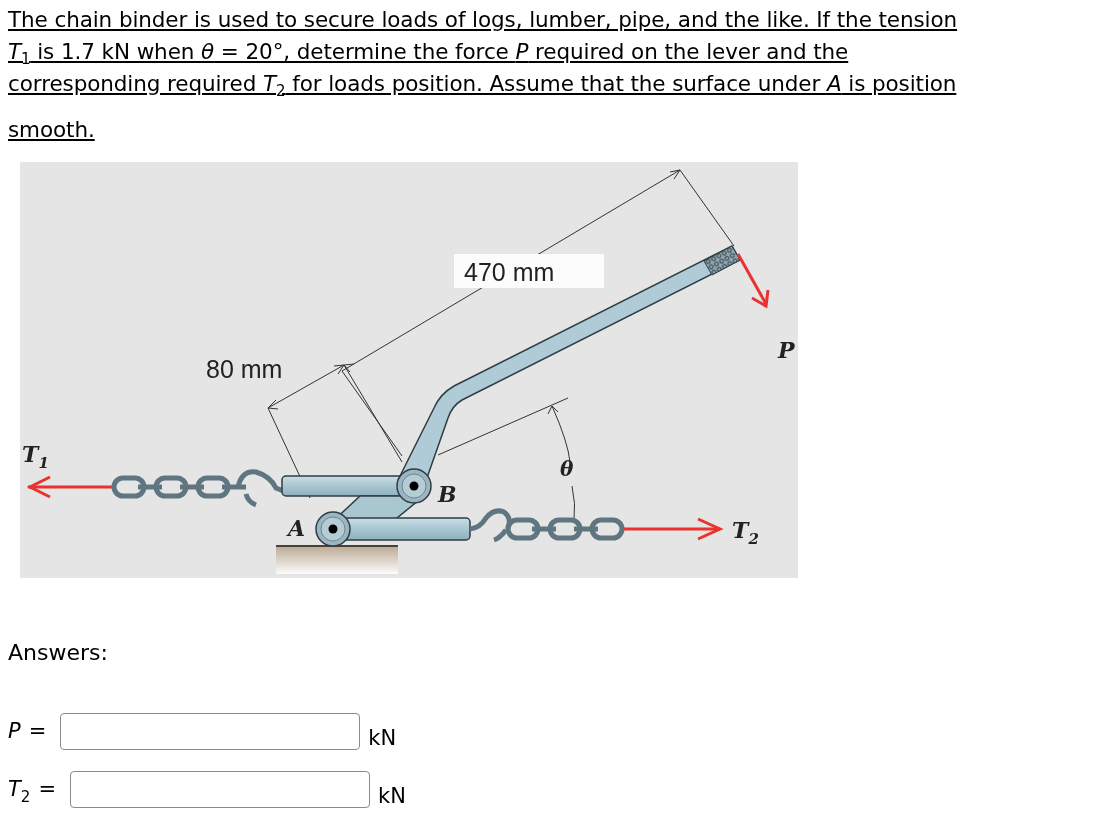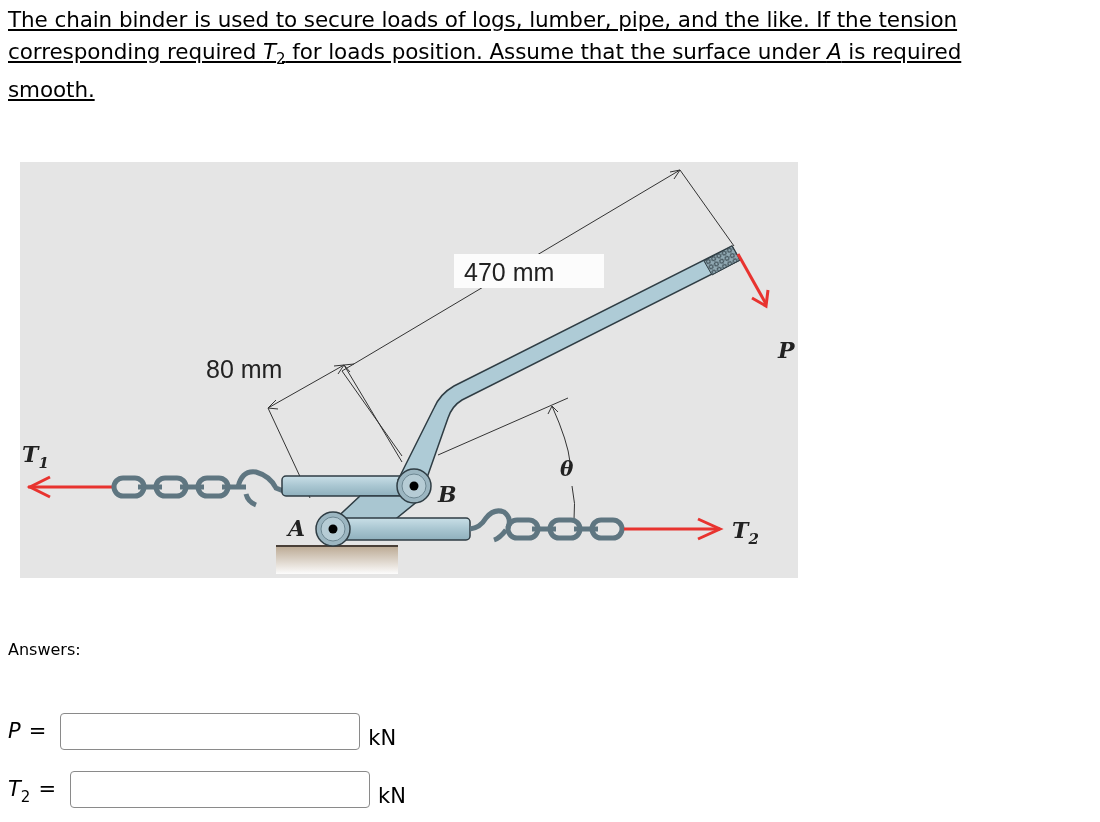--- a/index.html
+++ b/index.html
@@ -10,42 +10,43 @@
     font-size: 21.5px; line-height: 32px; letter-spacing: -0.1px; text-decoration: underline;
   }
   .problem i { font-style: italic; }
   .problem sub { font-size: 15px; vertical-align: -5px; line-height: 0; }
   .figure {
     position: absolute; left: 20px; top: 162px; width: 778px; height: 416px;
     background: #e5e5e5;
   }
   .figure svg { position: absolute; left: 0; top: 0; }
   .answers-label {
-    position: absolute; left: 8px; top: 640px; font-size: 16px;
+    position: absolute; left: 8px; top: 640px; font-size: 22px;
   }
   .answer-row { position: absolute; left: 8px; display: flex; align-items: center; font-size: 21px; }
   .answer-row .var { font-style: italic; }
   .answer-row .var sub { font-style: normal; font-size: 15px; vertical-align: -6px; line-height: 0; }
   .answer-row .eq { margin-left: 8px; margin-right: 14px; }
   .answer-input {
     width: 300px; height: 37px; box-sizing: border-box;
     border: 1.5px solid #8a8a8a; border-radius: 4px; background: #fff;
     font-size: 18px; padding: 2px 6px; font-family: "DejaVu Sans", sans-serif;
   }
   .unit { margin-left: 8px; margin-top: 14px; }
   .lbl-serif { font-family: "DejaVu Serif", serif; font-style: italic; font-weight: bold; }
   .dim-text { font-family: "Liberation Sans", sans-serif; }
 </style>
 </head>
 <body>
 
 <div class="problem">
   <div><span>The chain binder is used to secure loads of logs, lumber, pipe, and the like. If the tension</span></div>
-  <div><span>corresponding required </span><i>T</i><sub>2</sub><span> for loads position. Assume that the surface under </span><i>A</i><span> is required</span></div>
-  <div style="margin-top:6px"><span>smooth.</span></div>
+  <div><i>T</i><sub>1</sub><span> is 1.7 kN when </span><i>θ</i><span> = 20°, determine the force </span><i>P</i><span> required on the lever and the</span></div>
+  <div><span>corresponding required </span><i>T</i><sub>2</sub><span> for loads position. Assume that the surface under </span><i>A</i><span> is position</span></div>
+  <div style="margin-top:14px"><span>smooth.</span></div>
 </div>
 
 <div class="figure">
   <svg width="778" height="416" viewBox="0 0 778 416">
     <defs>
       <pattern id="knurl" width="6" height="6" patternUnits="userSpaceOnUse" patternTransform="rotate(-28)">
         <rect width="6" height="6" fill="#8fa7b1"></rect>
         <circle cx="3" cy="3" r="2" fill="none" stroke="#2f3d44" stroke-width="1"></circle>
       </pattern>
       <linearGradient id="groundGrad" x1="0" y1="0" x2="0" y2="1">

